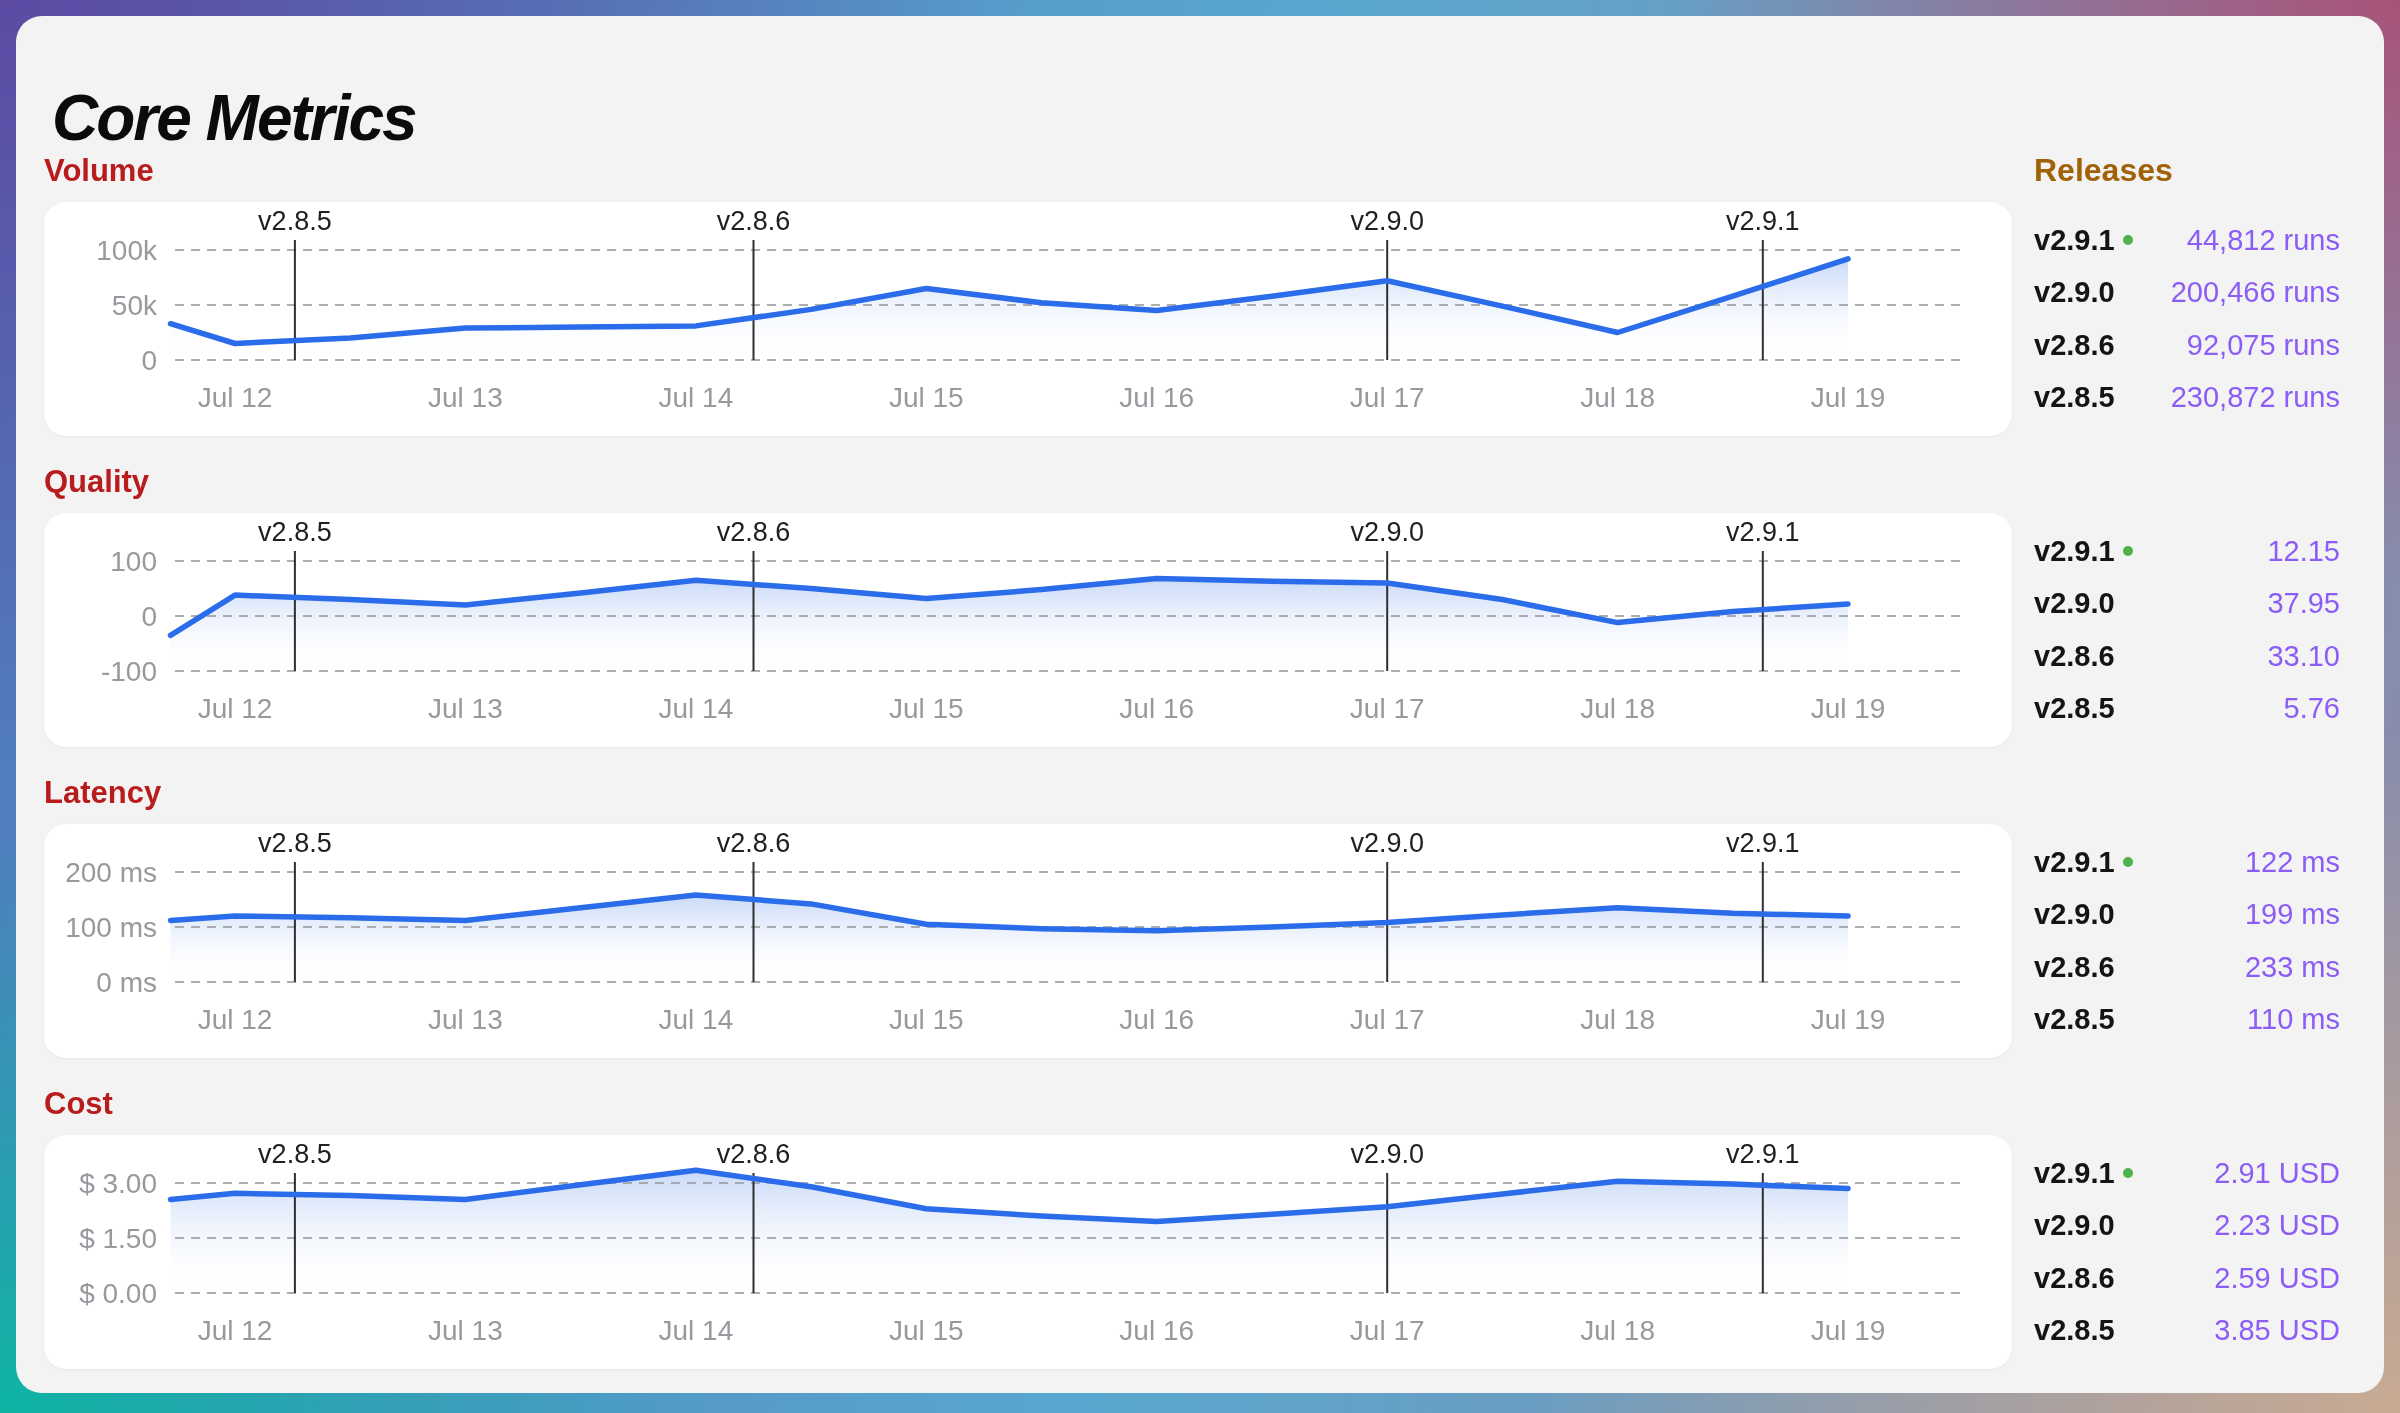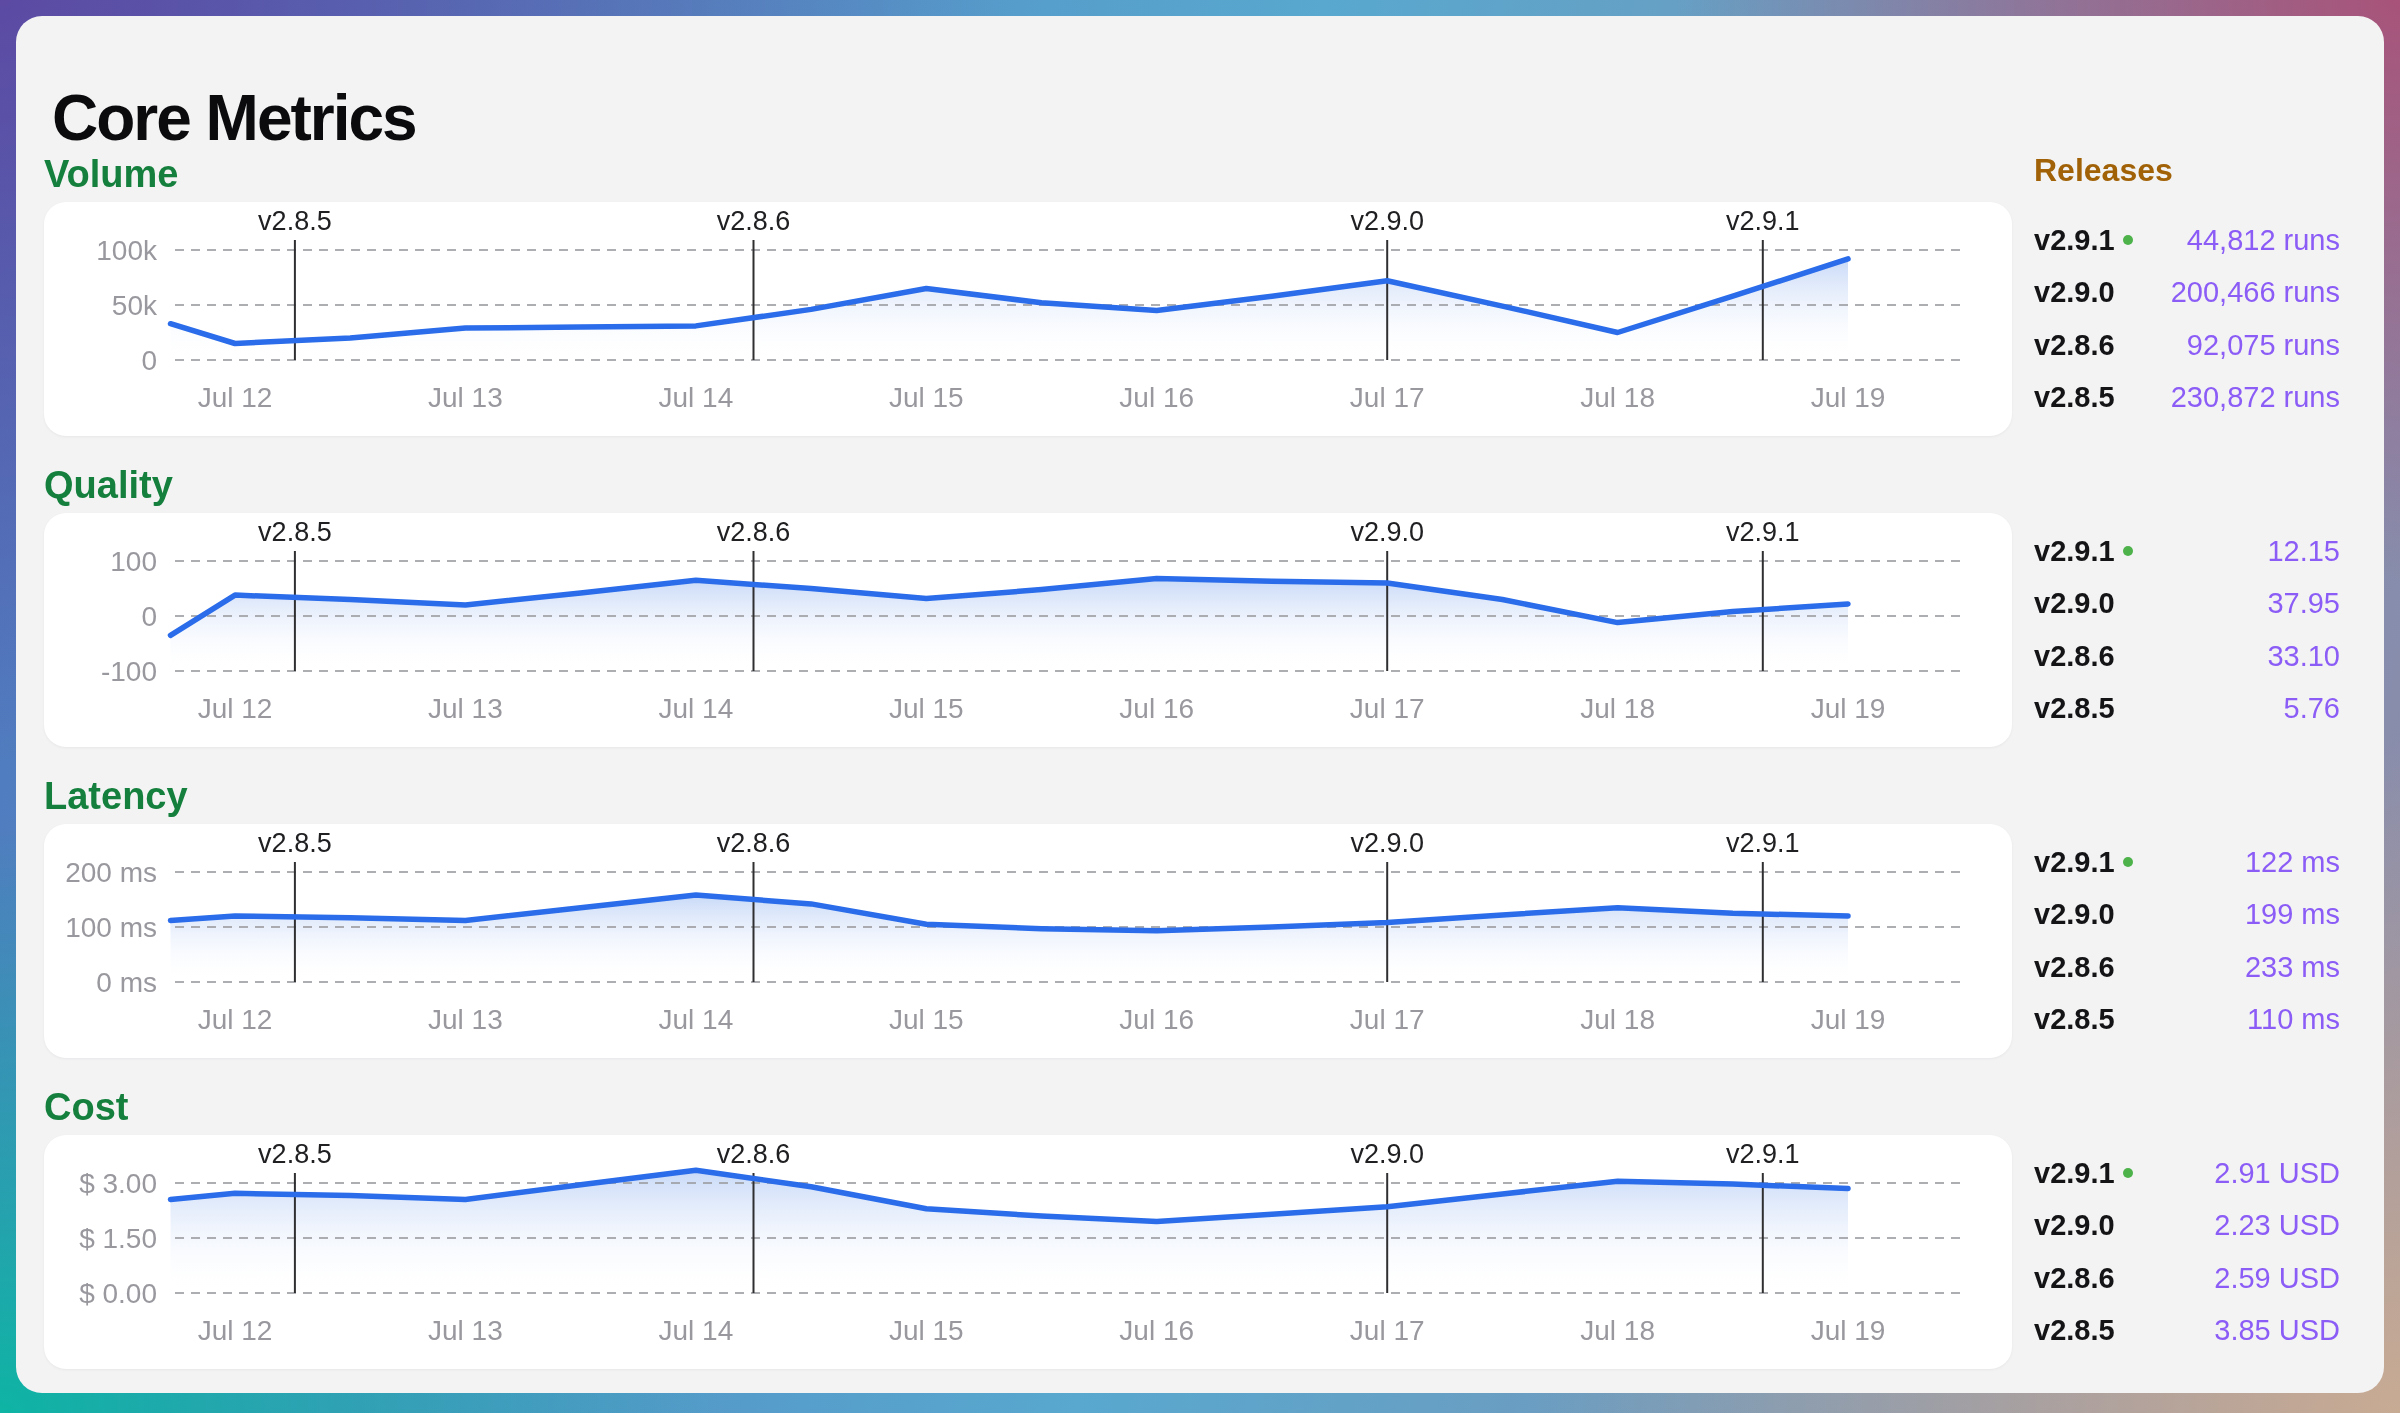--- a/index.html
+++ b/index.html
@@ -12,31 +12,31 @@
       radial-gradient(55% 75% at 0% 100%, #0eb4a4 0%, rgba(14,180,164,0) 55%),
       radial-gradient(60% 80% at 100% 100%, #c8ab93 0%, rgba(200,171,147,0) 60%),
       linear-gradient(100deg, #4f78bd 0%, #58a8cf 50%, #8d8aa8 100%);
   }
   .frame{
     position:absolute;left:16px;top:16px;width:2368px;height:1377px;
     background:#f3f3f4;border-radius:26px;
   }
   .page-title{
     position:absolute;left:36px;top:24px;
-    font-size:64px;font-weight:700;letter-spacing:-2px;color:#0b0b0d;line-height:1.1;
+    font-size:64px;font-weight:700;letter-spacing:-2px;color:#0b0b0d;line-height:1.1;font-style:italic;
   }
   .releases-heading{
     position:absolute;top:137px;right:44px;width:306px;
     font-size:32px;font-weight:700;color:#a16207;line-height:1.1;
   }
   .sections{position:absolute;top:137px;left:0;width:100%;}
   .section{position:relative;height:311px;}
   .sec-label{
     position:absolute;top:0;left:28px;
-    font-size:38px;font-weight:700;color:#15803d;line-height:1.15;
+    font-size:31px;font-weight:700;color:#b91c1c;line-height:1.15;
   }
   .chart-card{
     position:absolute;top:49px;left:28px;width:1968px;height:234px;
     background:#ffffff;border-radius:22px;
     box-shadow:0 1px 3px rgba(25,25,35,0.05);
   }
   .chart-card svg{position:absolute;left:0;top:0;width:100%;height:100%;display:block;}
   .rel-block{position:absolute;top:49px;right:44px;width:306px;height:234px;}
   .rel-row{
     position:absolute;left:0;width:100%;height:32px;

